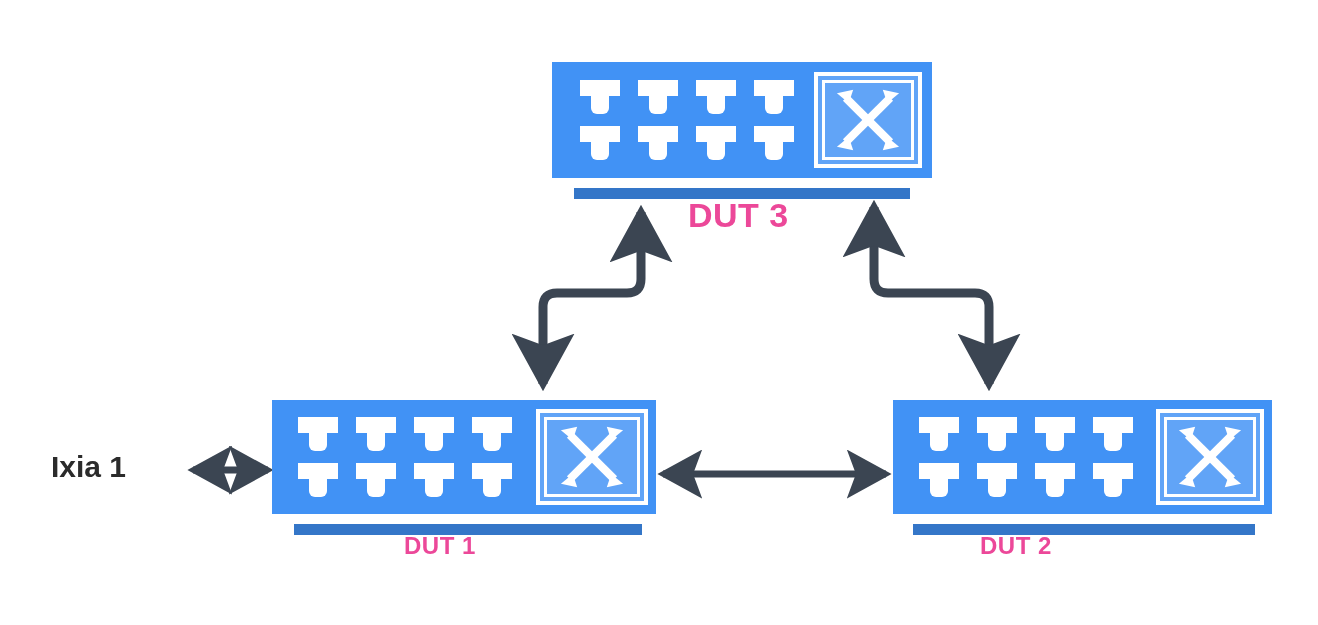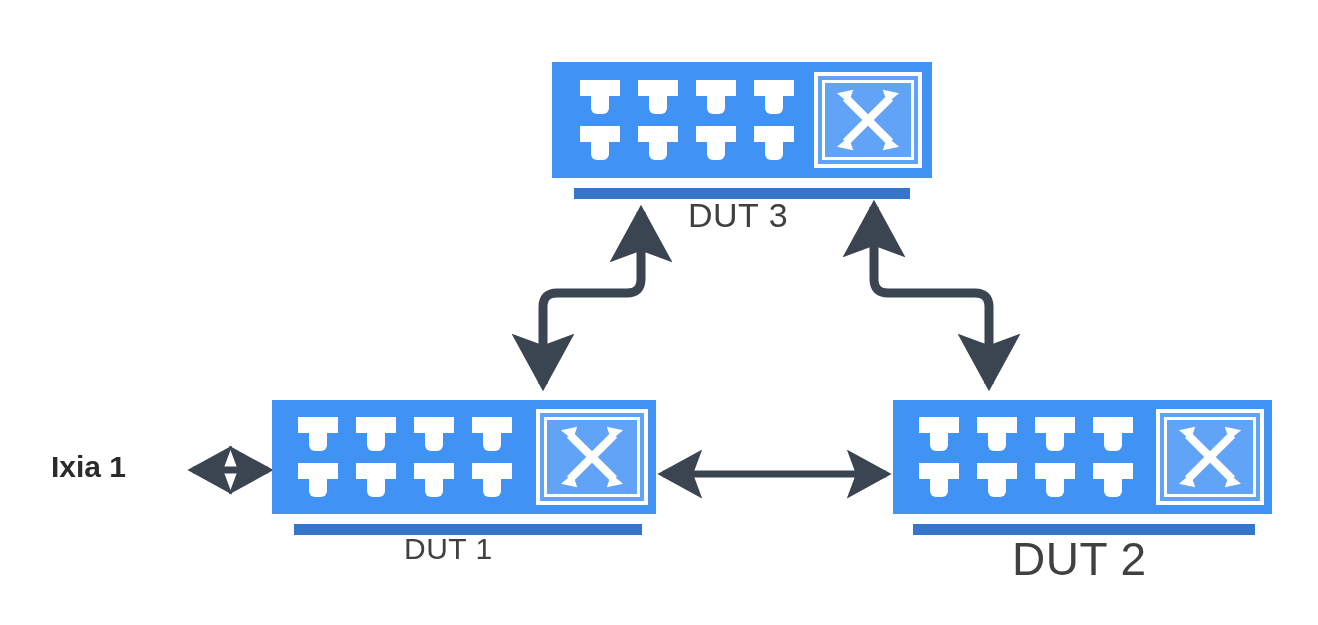--- a/index.html
+++ b/index.html
@@ -79,22 +79,22 @@
     width: 100%;
     height: 100%;
     display: block;
   }
   .underbar {
     position: absolute;
     background: #3476c8;
   }
   .dut-label {
     position: absolute;
-    font-weight: normal;
-    color: #404040;
+    font-weight: bold;
+    color: #ec4899;
     white-space: nowrap;
     letter-spacing: 0.5px;
   }
   .ixia-label {
     position: absolute;
     font-weight: bold;
     color: #2b2b2b;
     white-space: nowrap;
     font-size: 30px;
   }
@@ -246,21 +246,21 @@
               <path d="M92,14 L70,9 L76,27 Z"></path>
               <path d="M8,86 L30,91 L24,73 Z"></path>
               <path d="M92,86 L70,91 L76,73 Z"></path>
             </g>
           </svg>
         </div>
       </div>
     </div>
   </div>
   <div class="underbar" style="left:294px; top:524px; width:348px; height:11px;"></div>
-  <div class="dut-label" style="left:404px; top:532px; font-size:30px;">DUT 1</div>
+  <div class="dut-label" style="left:404px; top:532px; font-size:24px;">DUT 1</div>
 
   <div class="device" style="left:893px; top:400px; width:379px; height:114px;">
     <div class="chassis" style="height:114px; padding-left:26px;">
       <div class="port-grid">
         <div class="port">
             <span class="head"></span>
             <span class="stem"></span>
           </div>
         <div class="port">
             <span class="head"></span>
@@ -303,15 +303,15 @@
               <path d="M92,14 L70,9 L76,27 Z"></path>
               <path d="M8,86 L30,91 L24,73 Z"></path>
               <path d="M92,86 L70,91 L76,73 Z"></path>
             </g>
           </svg>
         </div>
       </div>
     </div>
   </div>
   <div class="underbar" style="left:913px; top:524px; width:342px; height:11px;"></div>
-  <div class="dut-label" style="left:1012px; top:532px; font-size:46px;">DUT 2</div>
+  <div class="dut-label" style="left:980px; top:532px; font-size:24px;">DUT 2</div>
 
 </div>
 
 </body></html>

